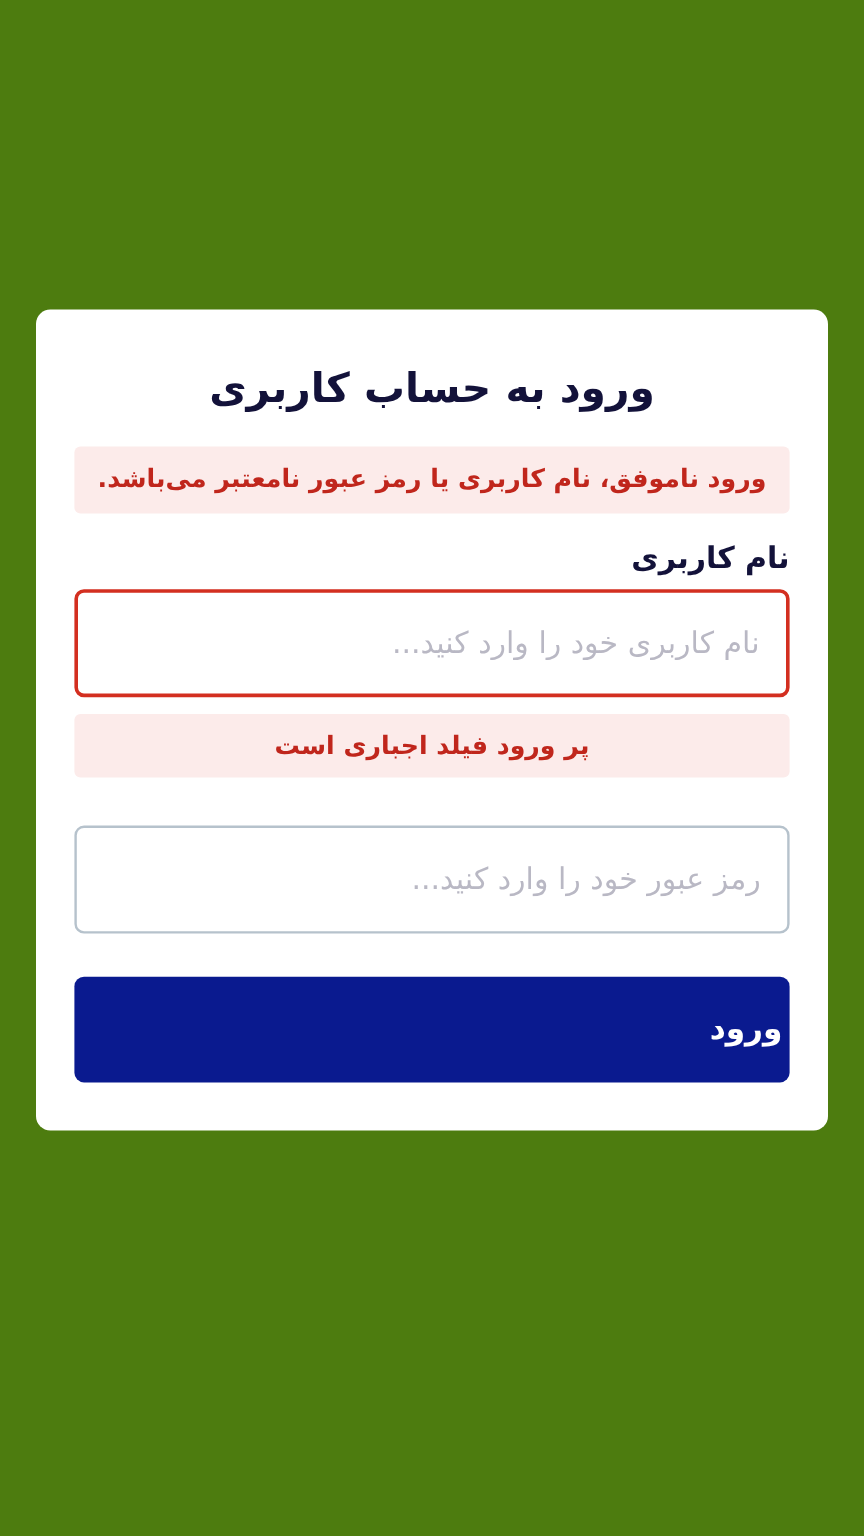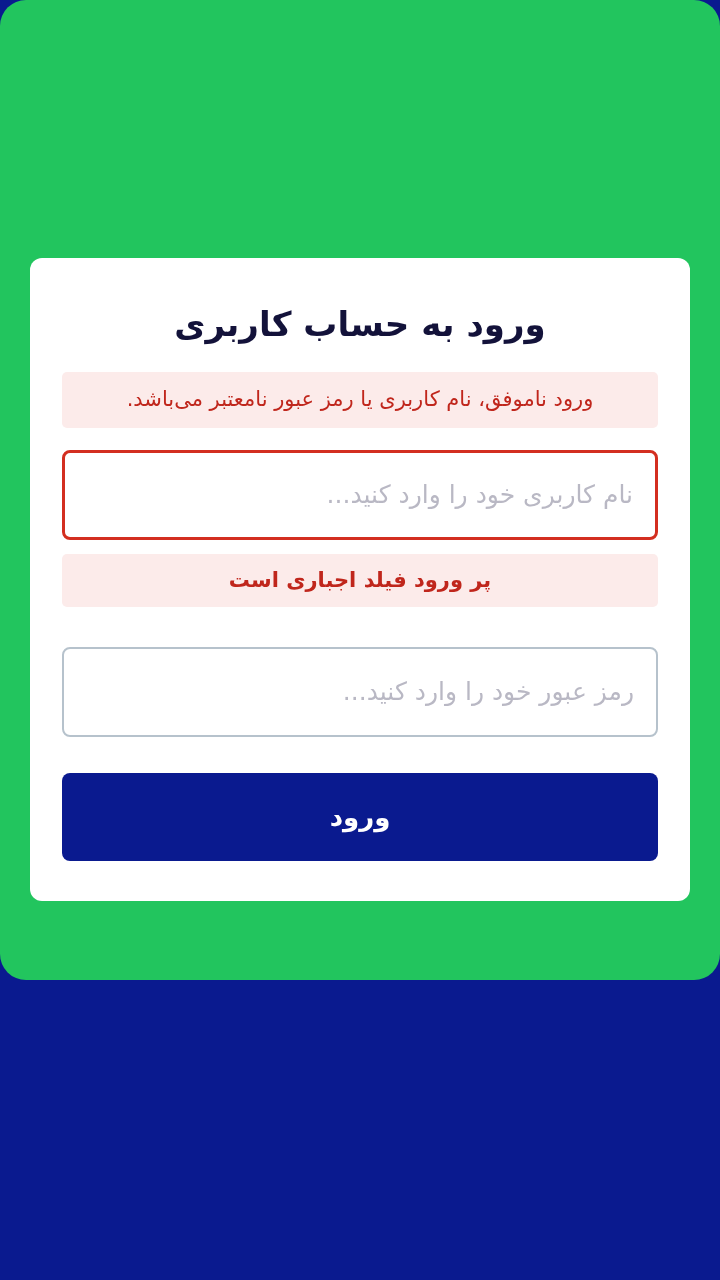--- a/index.html
+++ b/index.html
@@ -8,27 +8,26 @@
   }
   body {
     width: 720px;
     height: 1280px;
     background: #0a1a8f;
     font-family: "DejaVu Sans", "Liberation Sans", sans-serif;
     overflow: hidden;
   }
   .screen {
     width: 720px;
-    height: 980px;
+    height: 1280px;
     position: relative;
-    background: #22c55e;
+    background: #4d7c0f;
     display: flex;
     align-items: center;
     justify-content: center;
-    border-radius: 26px;
   }
   .card {
     position: absolute;
     top: 258px;
     left: 30px;
     width: 660px;
     box-sizing: border-box;
     background: #ffffff;
     border-radius: 12px;
     padding: 44px 32px 40px 32px;
@@ -38,21 +37,21 @@
     font-size: 34px;
     font-weight: bold;
     color: #13123a;
     margin: 0 0 26px 0;
     line-height: 1.3;
   }
   .alert-error {
     background: #fcebea;
     color: #c0261c;
     font-size: 21px;
-    font-weight: normal;
+    font-weight: bold;
     text-align: center;
     padding: 13px 10px;
     border-radius: 5px;
     margin-bottom: 22px;
     line-height: 1.4;
   }
   .field-label {
     display: block;
     text-align: right;
     font-size: 25px;
@@ -106,35 +105,36 @@
     box-sizing: border-box;
     height: 88px;
     background: #0a1a8f;
     color: #ffffff;
     font-size: 26px;
     font-weight: bold;
     font-family: "DejaVu Sans", "Liberation Sans", sans-serif;
     border: none;
     border-radius: 8px;
     cursor: pointer;
-    text-align: center;
+    text-align: right;
   }
 </style>
 </head>
 <body>
 
 <div class="screen">
 
   <div class="card">
 
     <h1 class="card-title">ورود به حساب کاربری</h1>
 
     <div class="alert-error">ورود ناموفق، نام کاربری یا رمز عبور نامعتبر می‌باشد.</div>
 
     <div class="spacer-group">
+      <label class="field-label">نام کاربری</label>
       <input class="text-input invalid" type="text" placeholder="نام کاربری خود را وارد کنید..." style="">
       <div class="field-error">پر ورود فیلد اجباری است</div>
     </div>
 
     <div class="password-group">
       <input class="text-input normal" type="password" placeholder="رمز عبور خود را وارد کنید..." style="">
     </div>
 
     <button class="submit-button">ورود</button>
 

